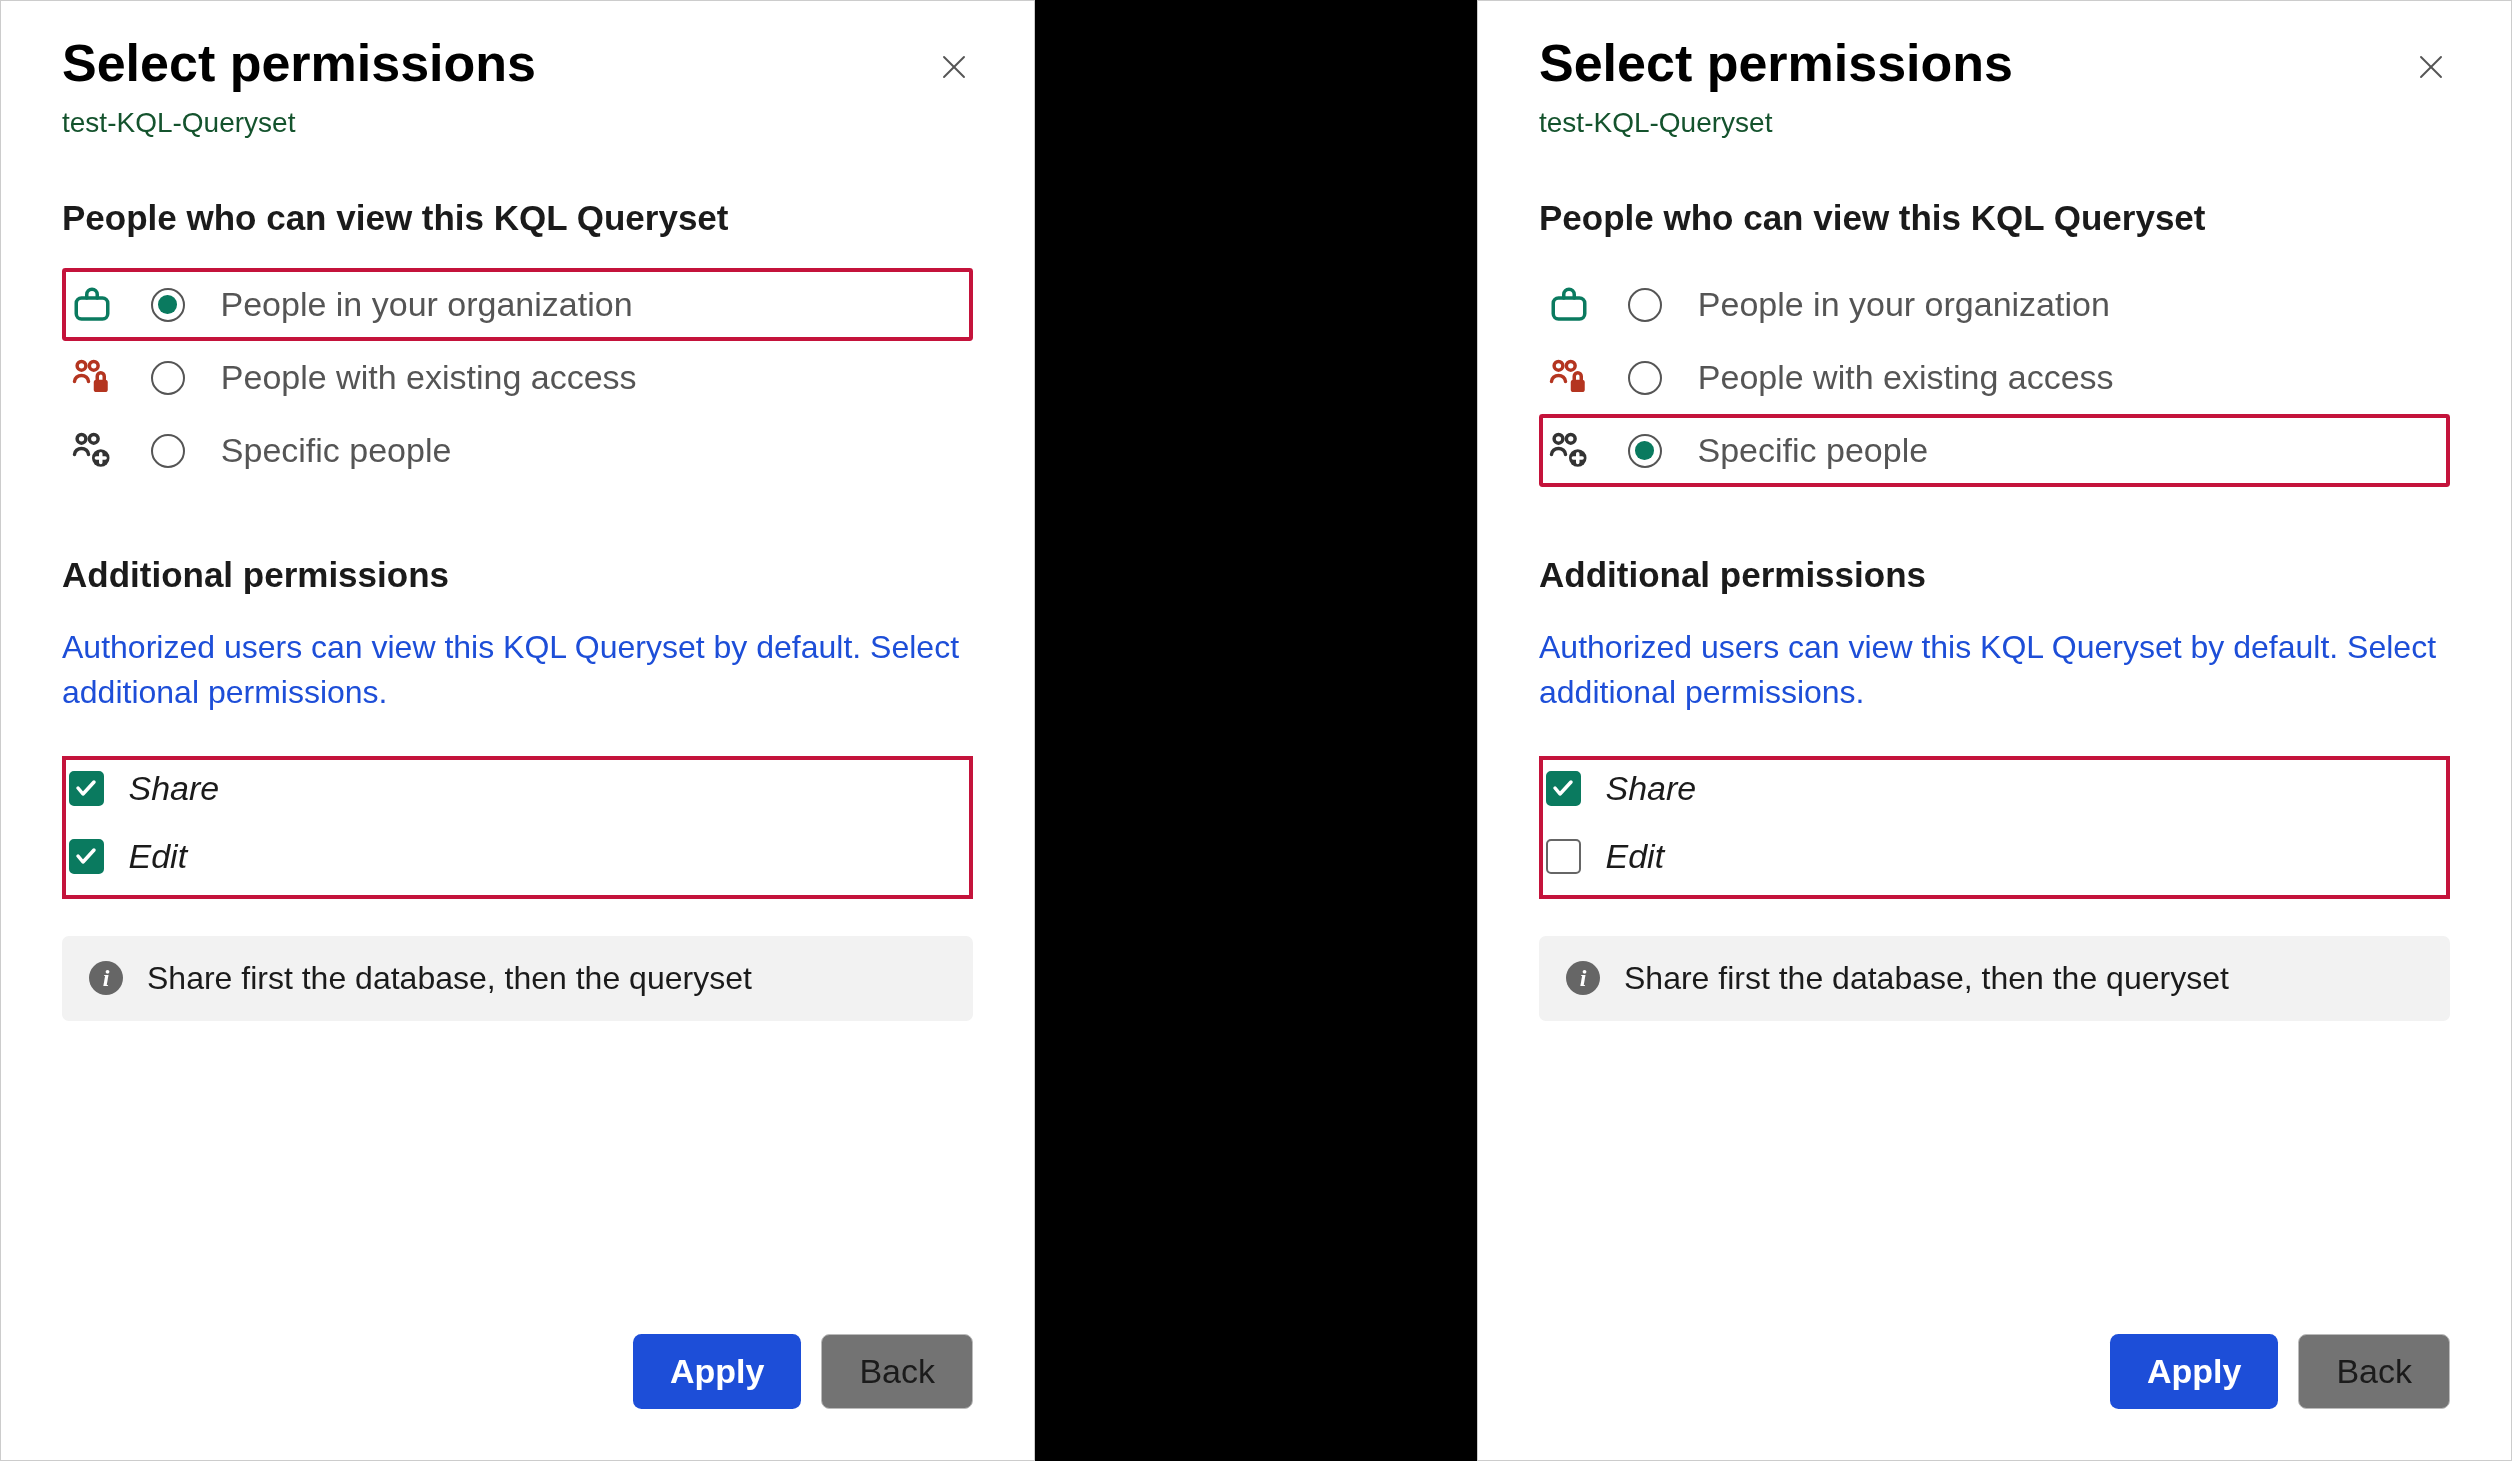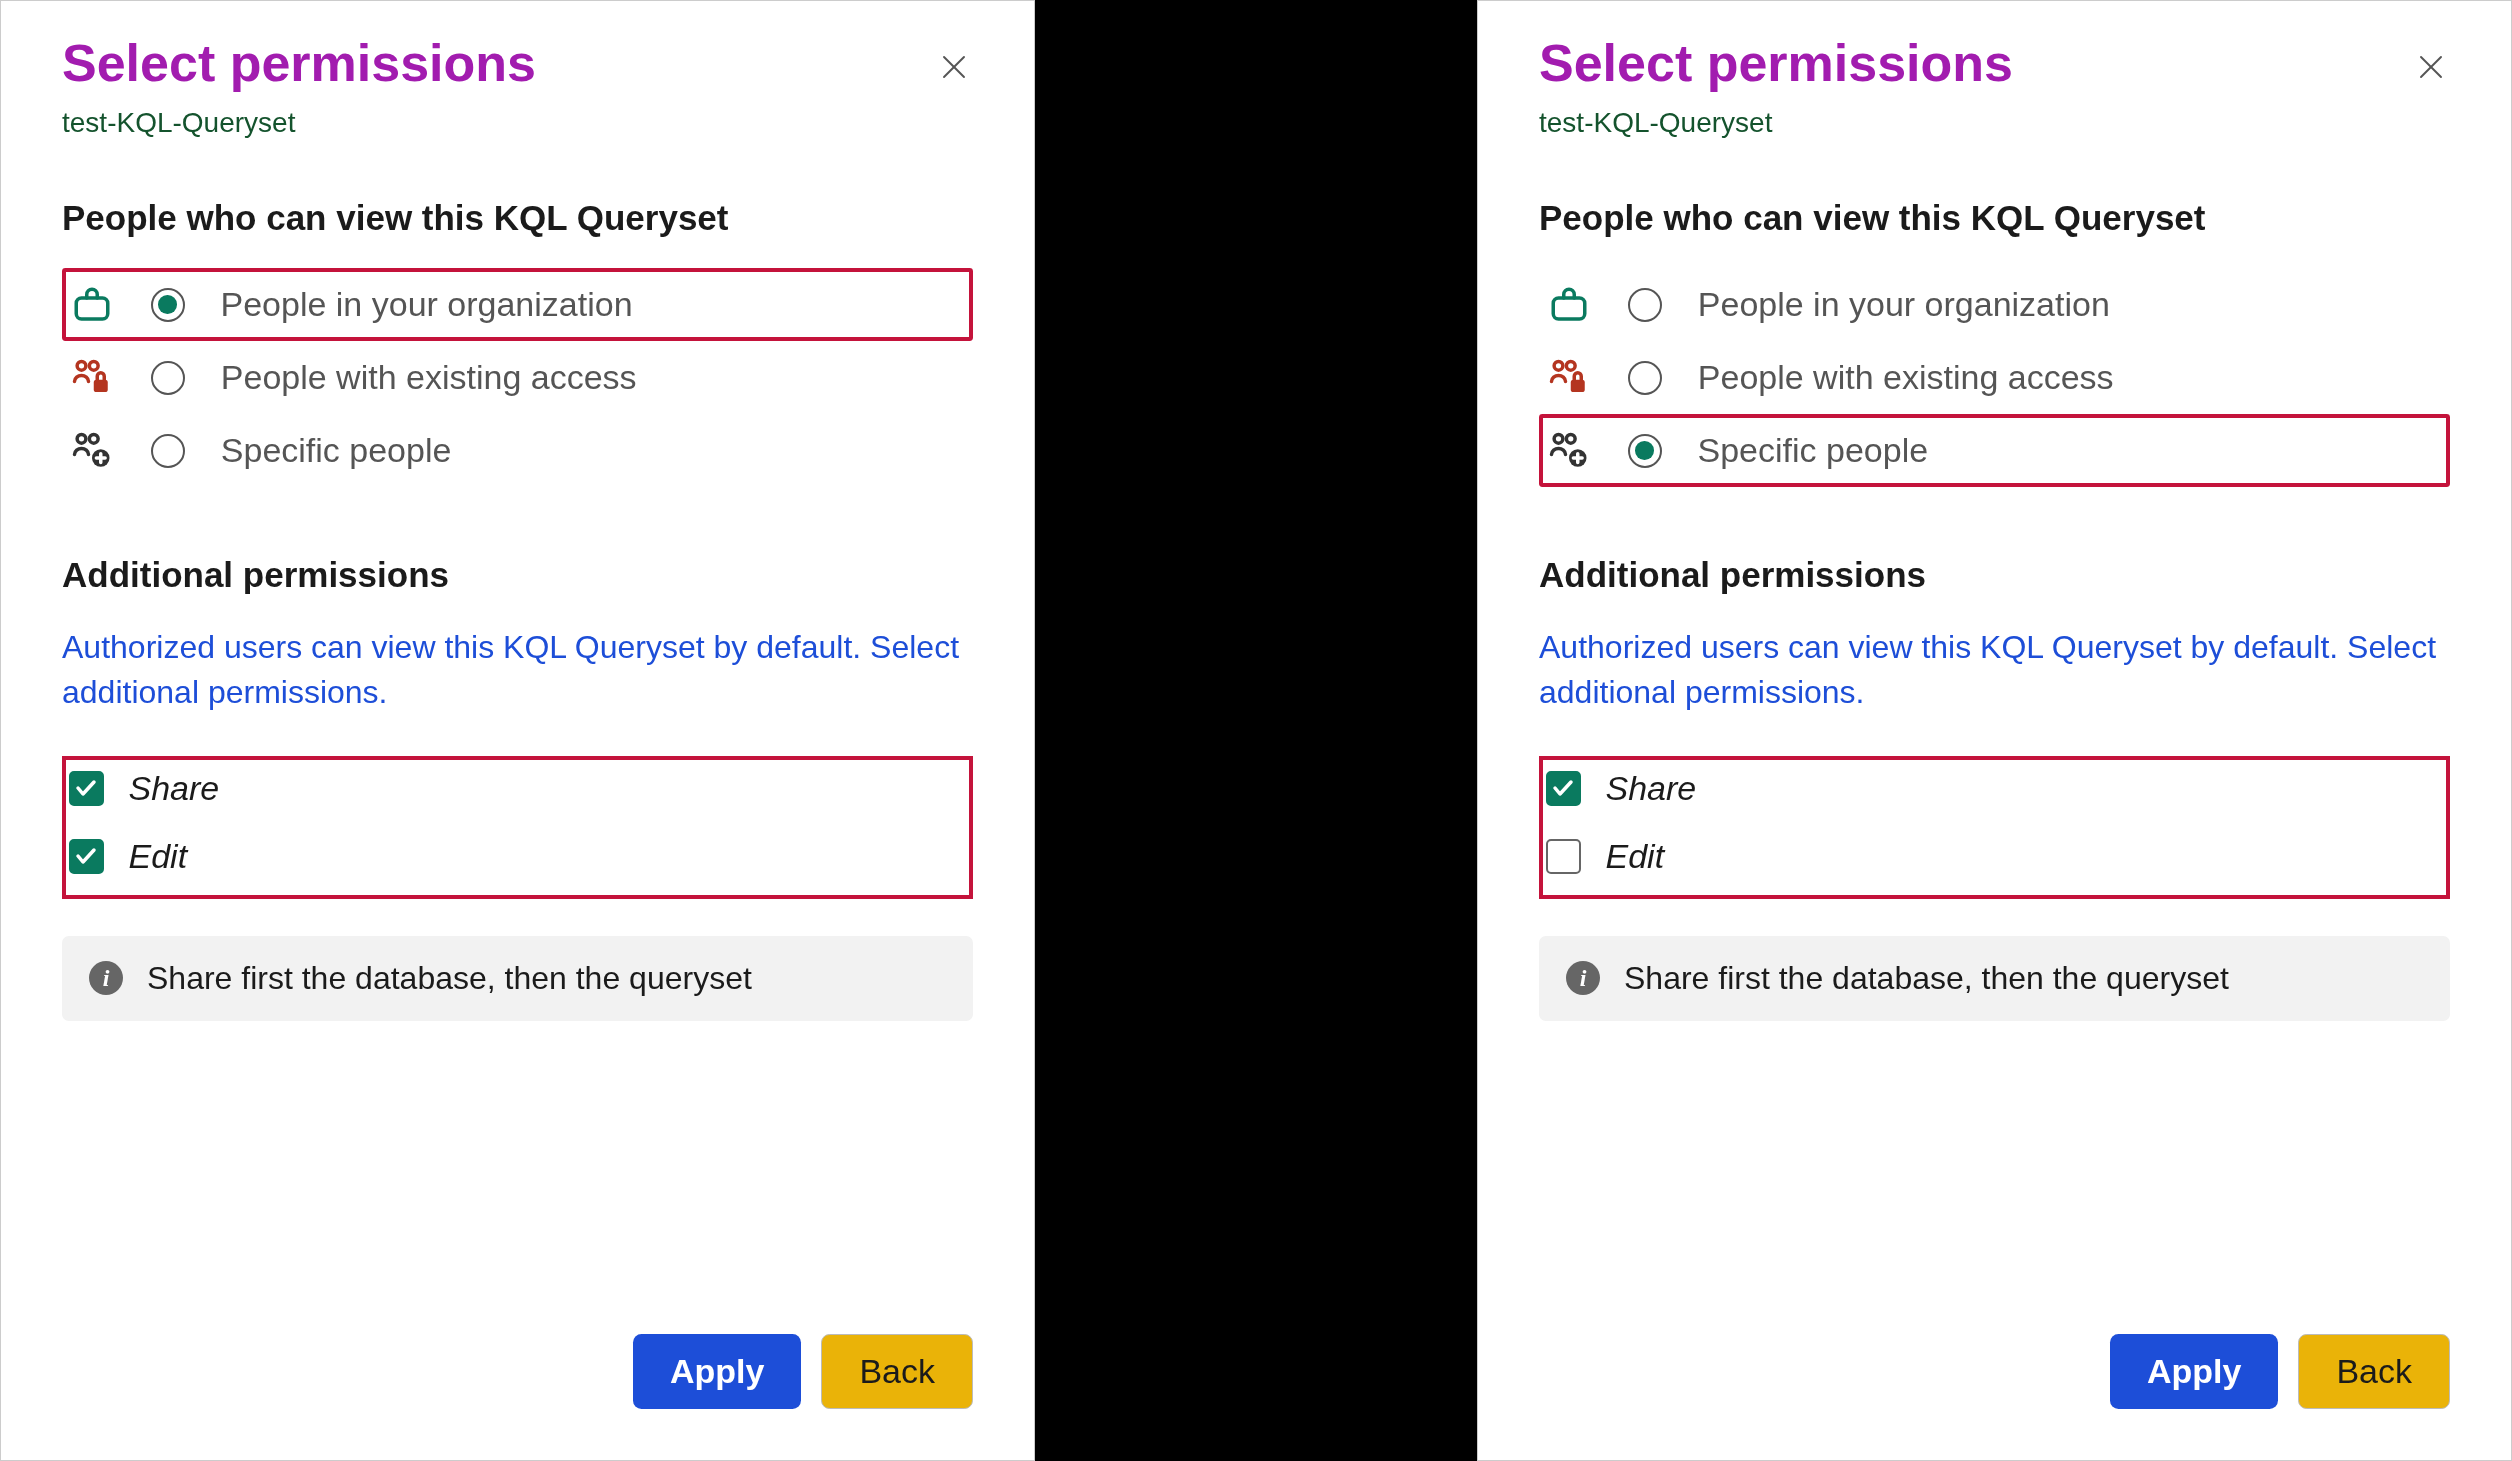--- a/index.html
+++ b/index.html
@@ -26,21 +26,21 @@
     .spacer { flex: 1; background: #000; }
     .header {
       display: flex;
       justify-content: space-between;
       align-items: flex-start;
       margin-bottom: 6.8px;
     }
     .title {
       font-size: 52px;
       font-weight: 600;
-      color: #a21caf;
+      color: #000000;
       line-height: 1.1;
     }
     .subtitle {
       font-size: 28px;
       color: #14532d;
       margin-bottom: 59px;
       margin-top: 8.5px;
     }
     .close-btn {
       width: 39px;
@@ -185,21 +185,21 @@
       cursor: pointer;
       font-family: inherit;
     }
     .btn-primary {
       background: #1d4ed8;
       color: #fff;
       border: none;
       font-weight: 600;
     }
     .btn-secondary {
-      background: #eab308;
+      background: #737373;
       color: #1b1b1b;
       border: 1.7px solid #bbb;
     }
   </style>
 </head>
 <body>
 
 <div class="panel" id="panel-0">
     <div class="header">
       <h1 class="title">Select permissions</h1>

